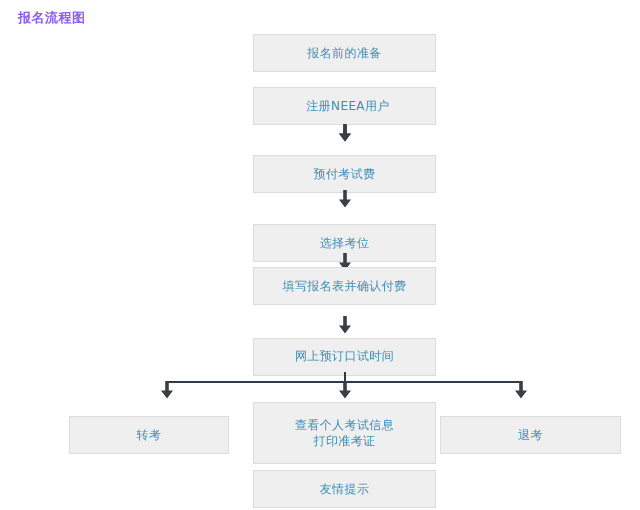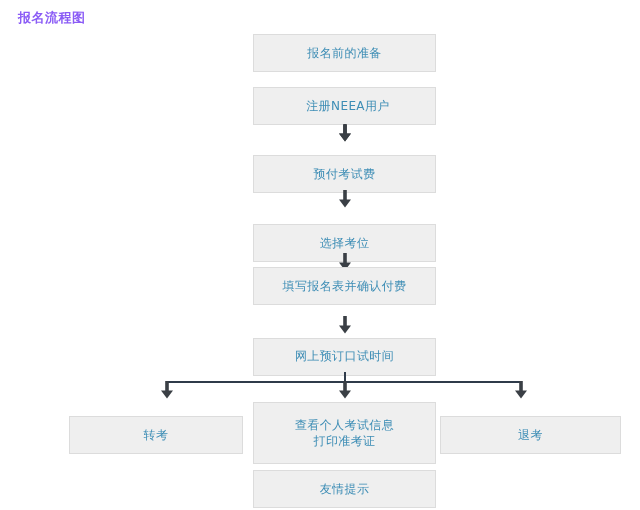--- a/index.html
+++ b/index.html
@@ -157,21 +157,21 @@
     <path d="M6.2 0 H9.8 V9.5 H14 L8 17.5 L2 9.5 H6.2 Z" fill="currentColor"></path>
   </svg>
 </div>
 
 <div class="arrow-down" style="left:513px; top:381px;">
   <svg width="16" height="18" viewBox="0 0 16 18" aria-hidden="true">
     <path d="M6.2 0 H9.8 V9.5 H14 L8 17.5 L2 9.5 H6.2 Z" fill="currentColor"></path>
   </svg>
 </div>
 
-<div class="flow-box" style="left:69px; top:416px; width:174px; height:38px;">
+<div class="flow-box" style="left:69px; top:416px; width:160px; height:38px;">
   <span class="lines">转考</span>
 </div>
 
 <div class="flow-box" style="left:253px; top:402px; width:183px; height:62px;">
   <span class="lines">
     <span>查看个人考试信息</span>
     <span>打印准考证</span>
   </span>
 </div>
 

